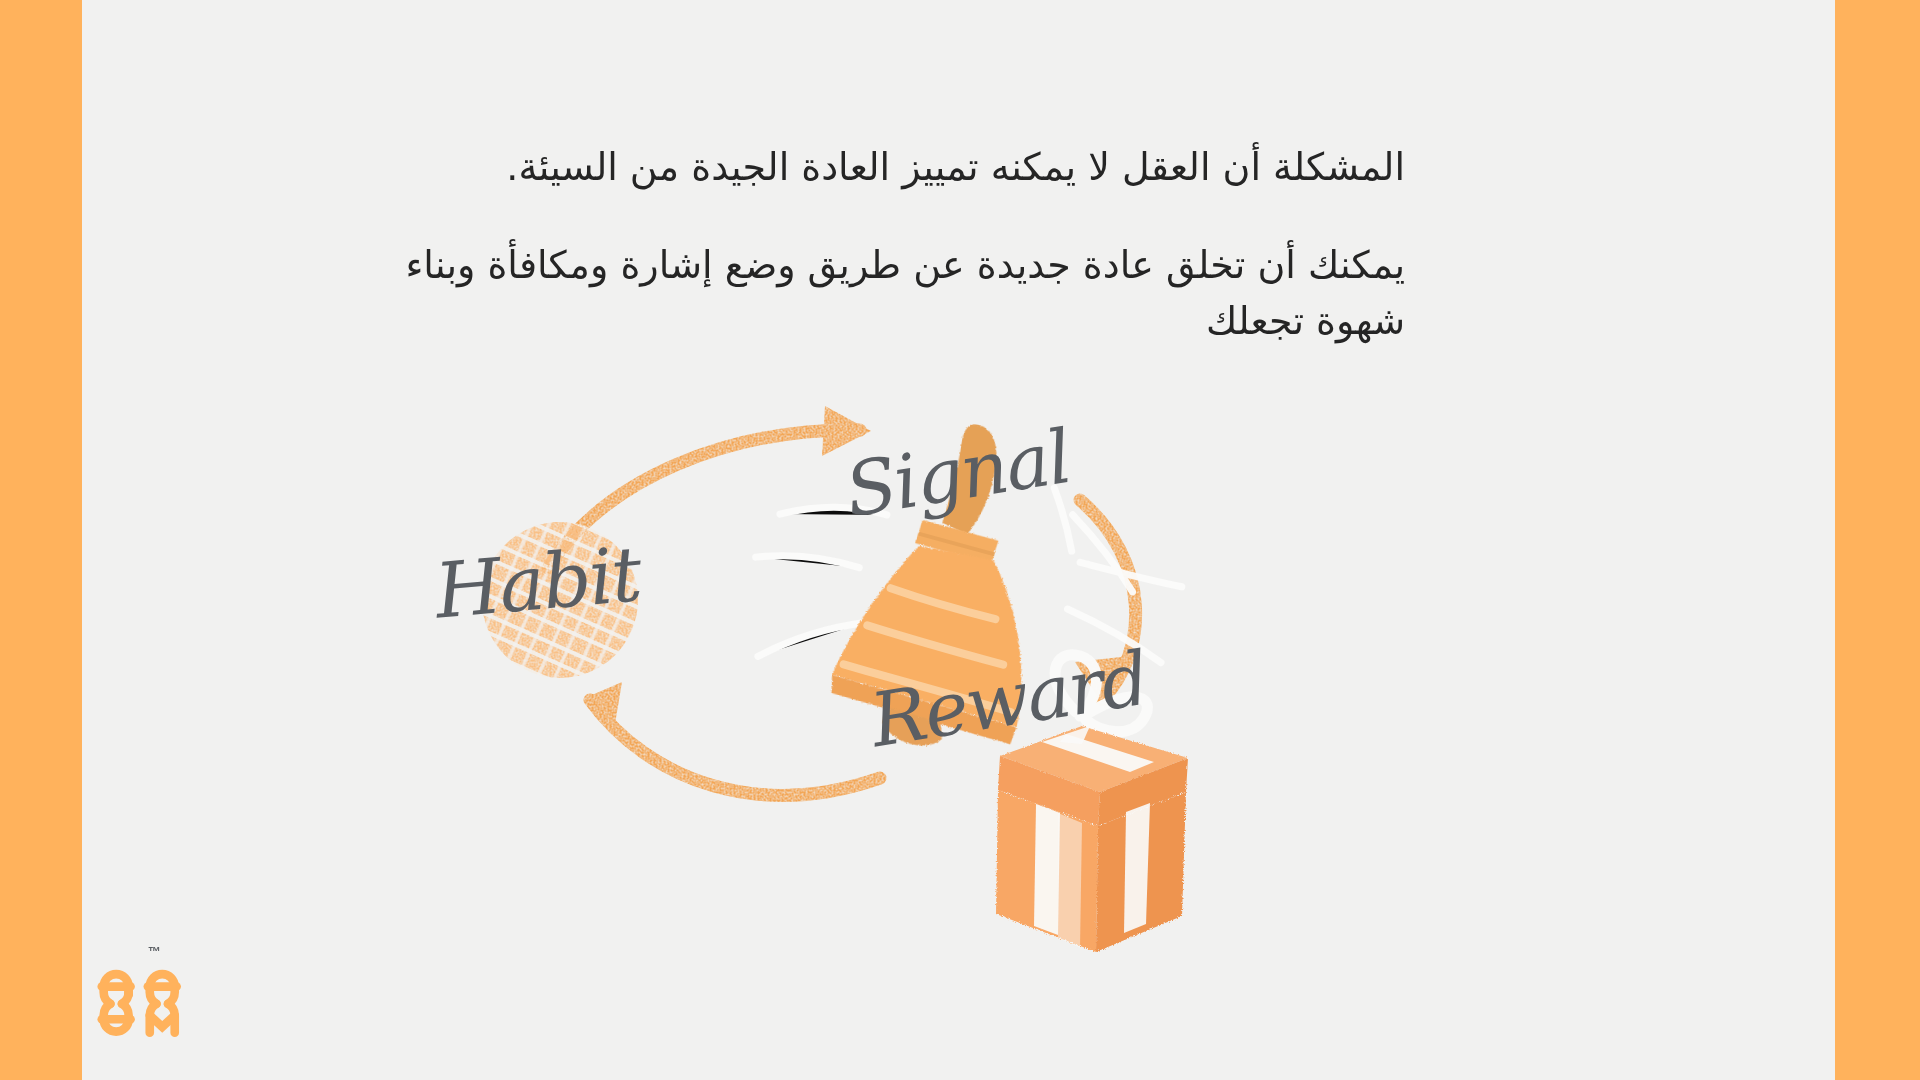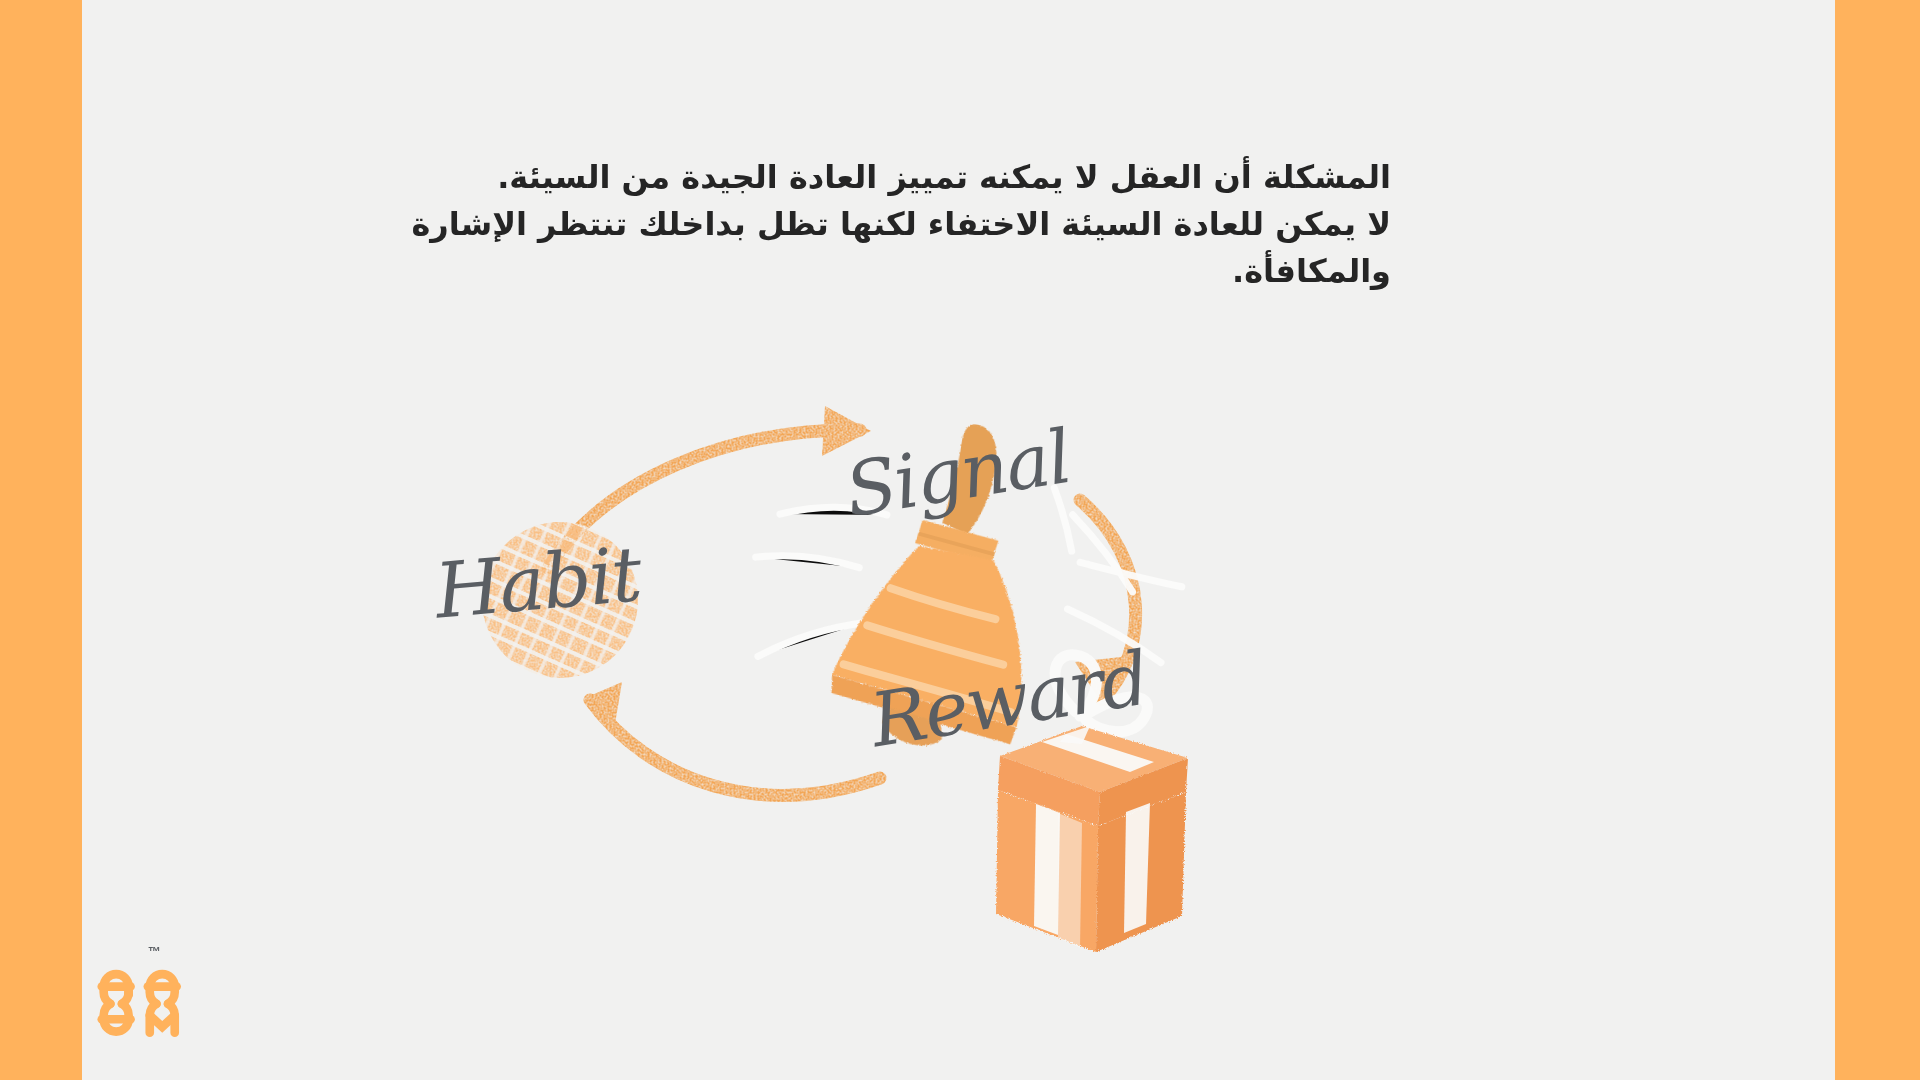--- a/index.html
+++ b/index.html
@@ -19,25 +19,25 @@
   .bar-right{right:0;width:85px;}
 
   
   .textblock{
     position:absolute;
     left:330px; top:140px; width:1075px;
     direction:rtl; text-align:right;
     color:#252525;
   }
   .para{
-    font-size:32px;
+    font-size:38px;
     line-height:1.47;
     letter-spacing:0px;
-    font-weight:700;
-    margin:14px;
+    font-weight:400;
+    margin:0;
   }
   .para + .para{margin-top:42px;}
   .para .ln{display:block;}
 
   
   .diagram{position:absolute;left:430px;top:400px;width:1000px;height:600px;}
   .diagram svg{position:absolute;left:0;top:0;width:1000px;height:600px;overflow:visible;}
 
   .label{
     position:absolute;
@@ -79,23 +79,23 @@
 <body>
 
 <div class="slide">
 
   <div class="bar bar-left"></div>
   <div class="bar bar-right"></div>
 
   <div class="textblock">
     <p class="para">
       <span class="ln">المشكلة أن العقل لا يمكنه تمييز العادة الجيدة من السيئة.</span>
-      <span class="ln">لا يمكن للعادة السيئة الاختفاء لكنها تظل بداخلك تنتظر الإشارة والمكافأة.</span>
     </p>
     <p class="para">
+      <span class="ln">يمكنك أن تخلق عادة جديدة عن طريق وضع إشارة ومكافأة وبناء شهوة تجعلك</span>
     </p>
   </div>
 
   <div class="diagram">
 
     <svg viewBox="0 0 1000 600" xmlns="http://www.w3.org/2000/svg" aria-hidden="true">
       <defs>
 
         <filter id="grain" x="-25%" y="-25%" width="150%" height="150%">
           <feTurbulence type="fractalNoise" baseFrequency="0.85" numOctaves="3" seed="7" result="n"></feTurbulence>

